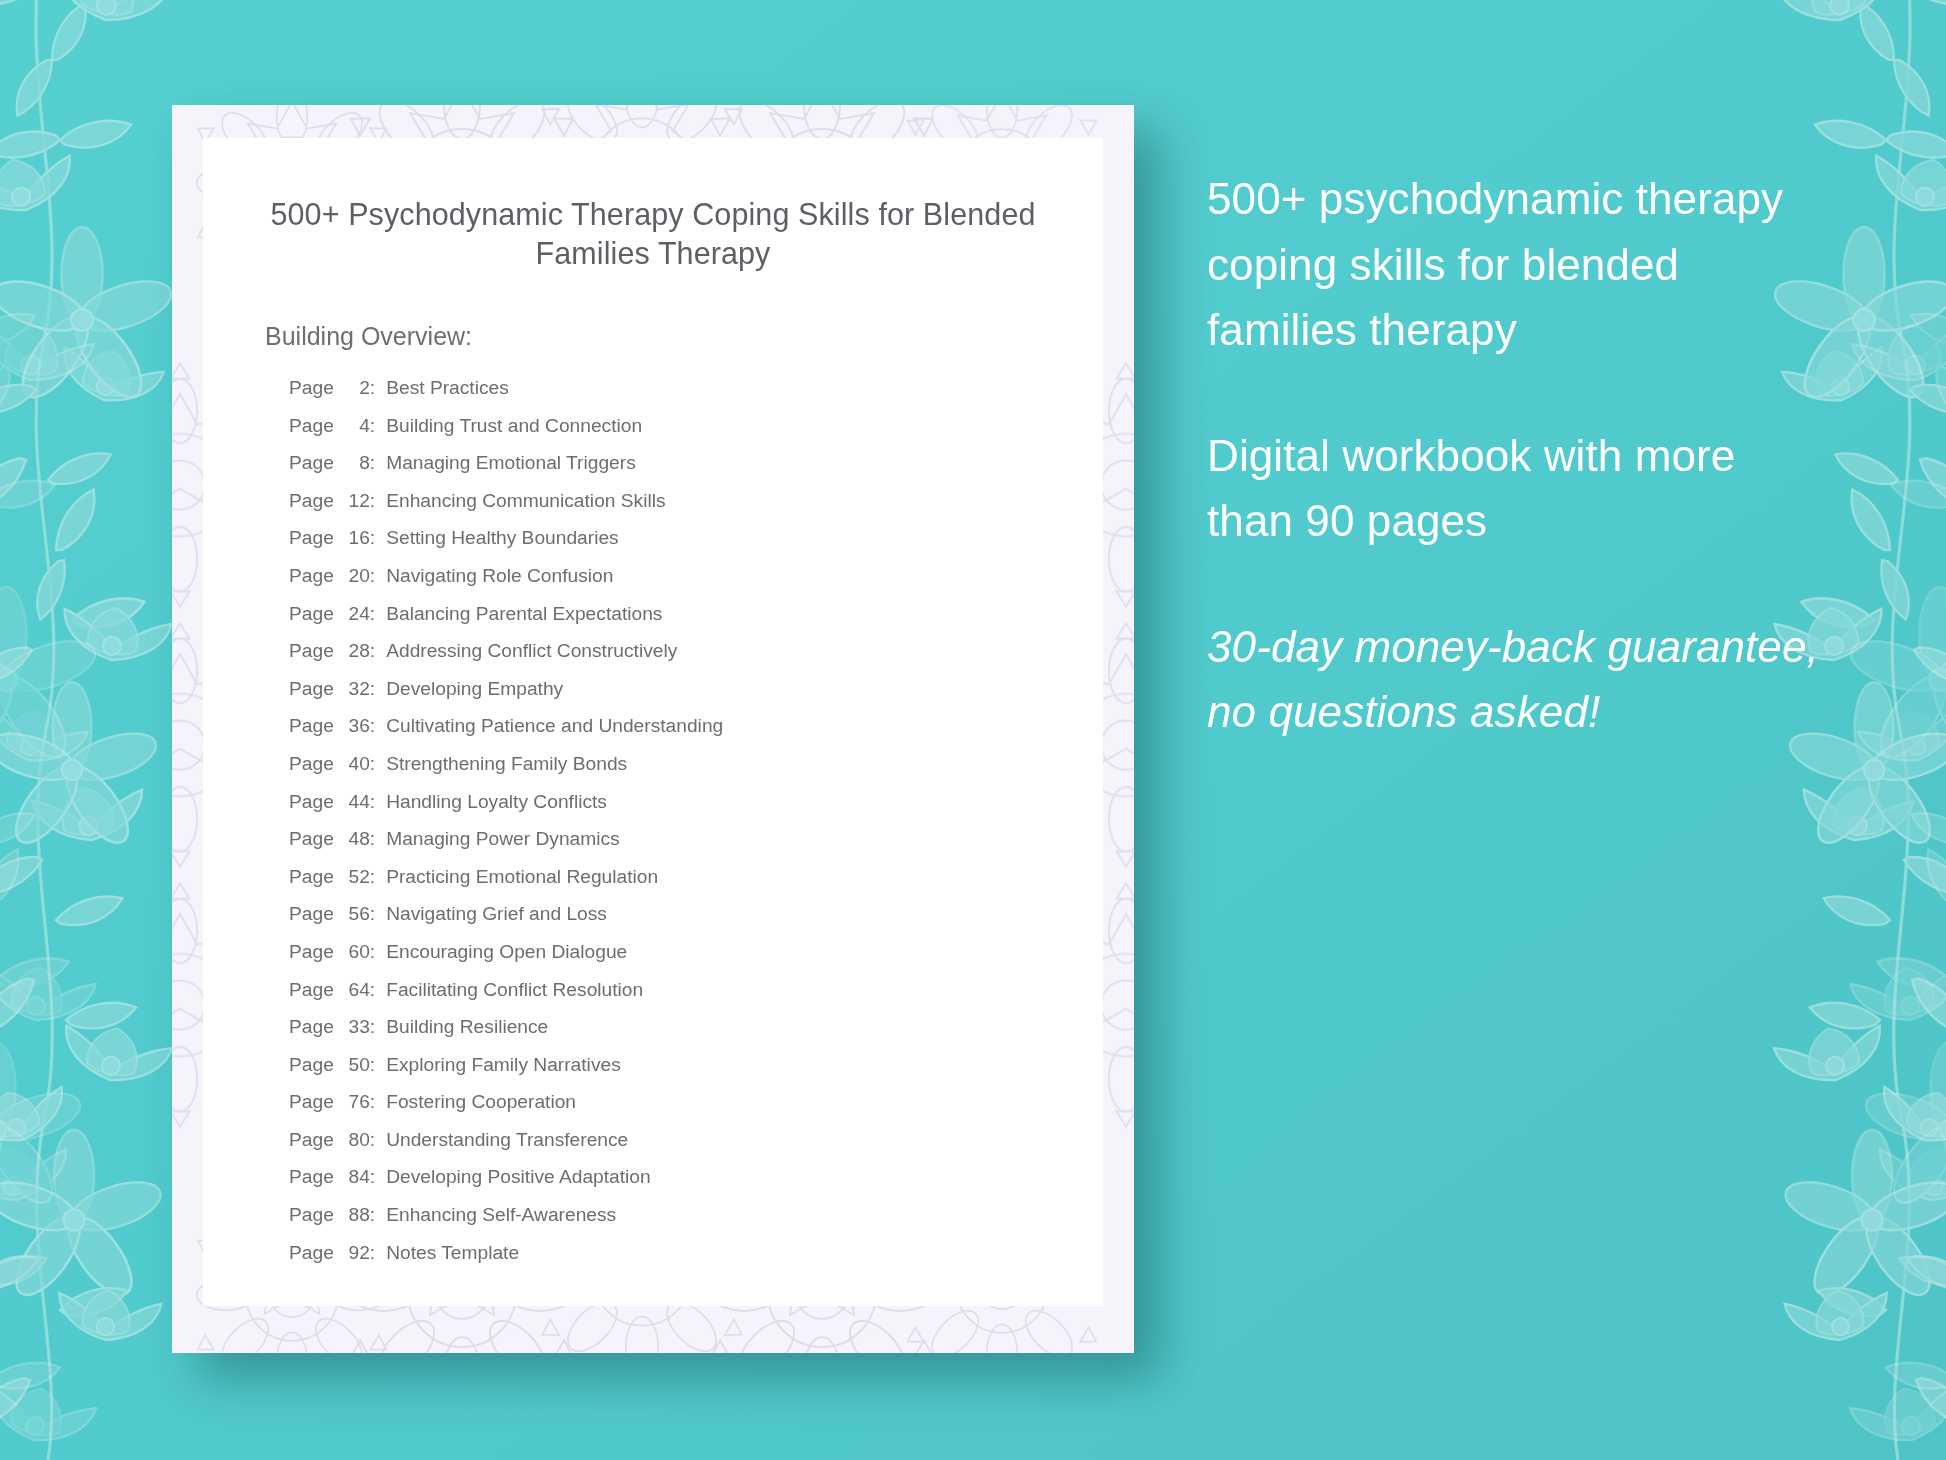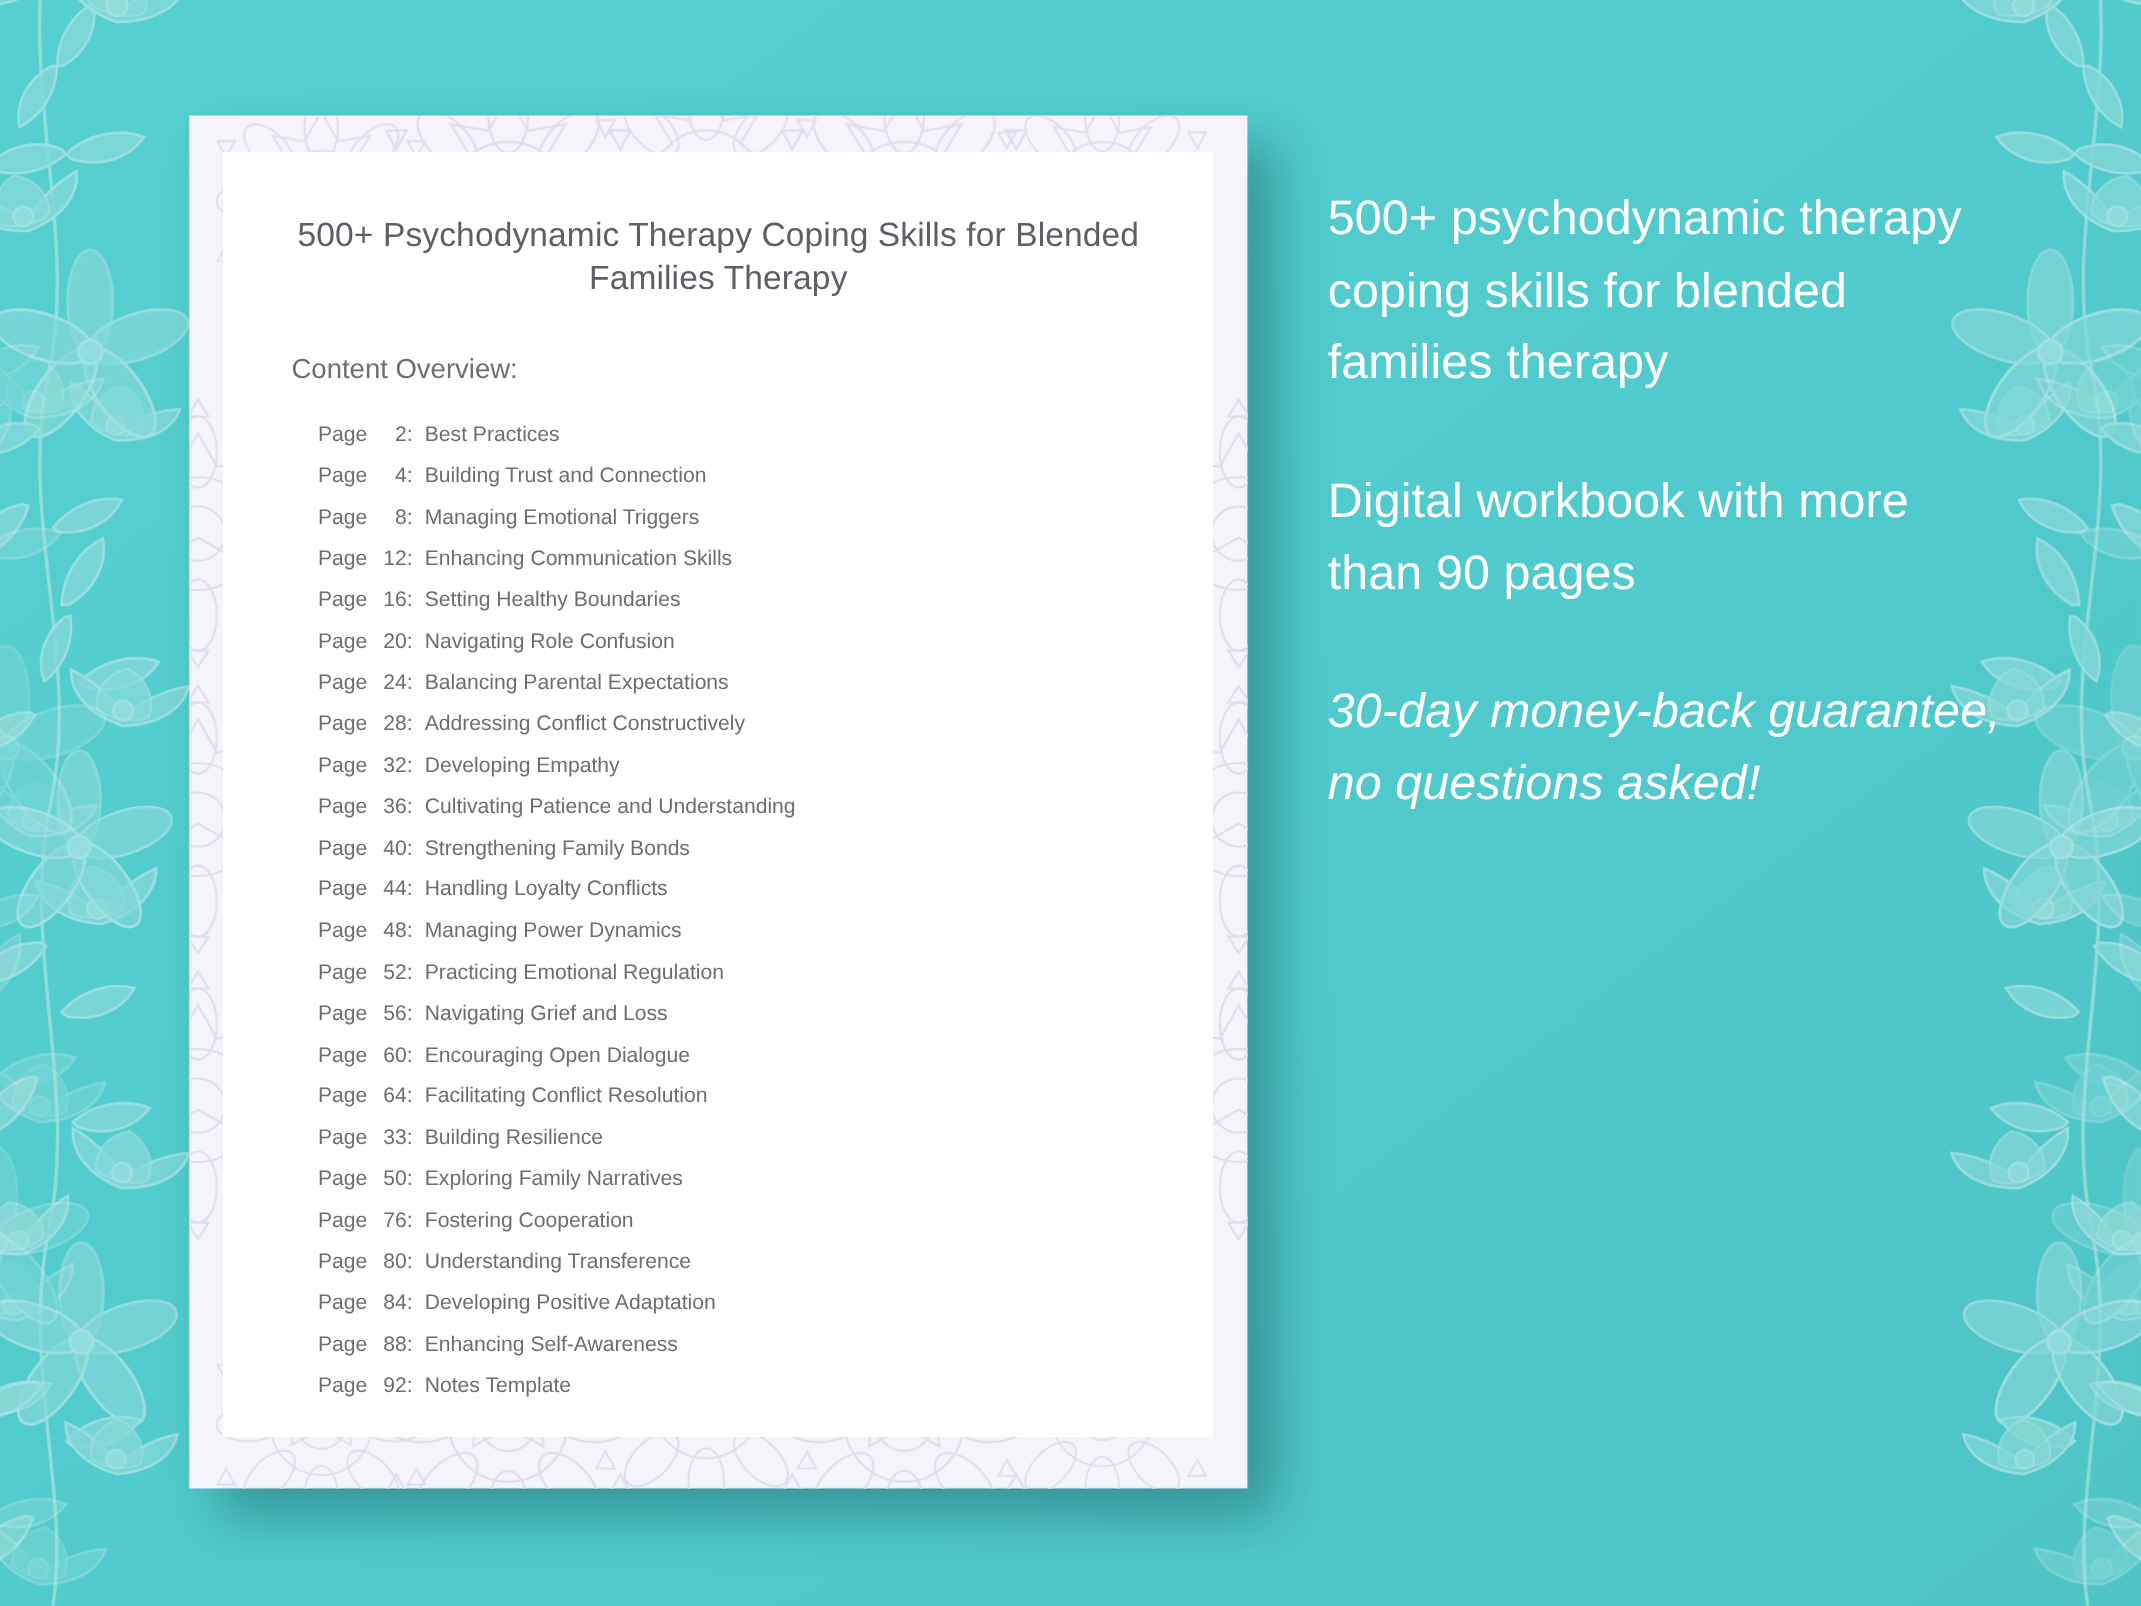--- a/index.html
+++ b/index.html
@@ -79,21 +79,21 @@
     color: #6e6e75;
   }
 
   #toc-list {
     margin: 0;
     padding: 26px 0 0 0;
     list-style: none;
   }
   .toc-row {
     display: flex;
-    align-items: center;
+    align-items: flex-start;
     padding: 0 0 0 86px;
     height: 37.6px;
     font-size: 19.2px;
     color: #6c6c73;
     white-space: nowrap;
   }
   .toc-page-word {
     display: inline-block;
   }
   .toc-page-num {
@@ -379,21 +379,21 @@
       <g transform="translate(954,900) scale(0.95)">
           <use href="#mandala"></use>
         </g>
     </g>
   </svg>
 
   <div id="page-sheet">
     <div id="page-inner">
       <h1 id="doc-title">500+ Psychodynamic Therapy Coping Skills for Blended Families Therapy</h1>
 
-      <div id="content-overview-label">Content Overview:</div>
+      <div id="content-overview-label">Building Overview:</div>
 
       <ul id="toc-list">
           <li class="toc-row">
             <span class="toc-page-word">Page</span>
             <span class="toc-page-num">2</span>
             <span class="toc-colon">:</span>
             <span class="toc-title">Best Practices</span>
           </li>
           <li class="toc-row">
             <span class="toc-page-word">Page</span>

